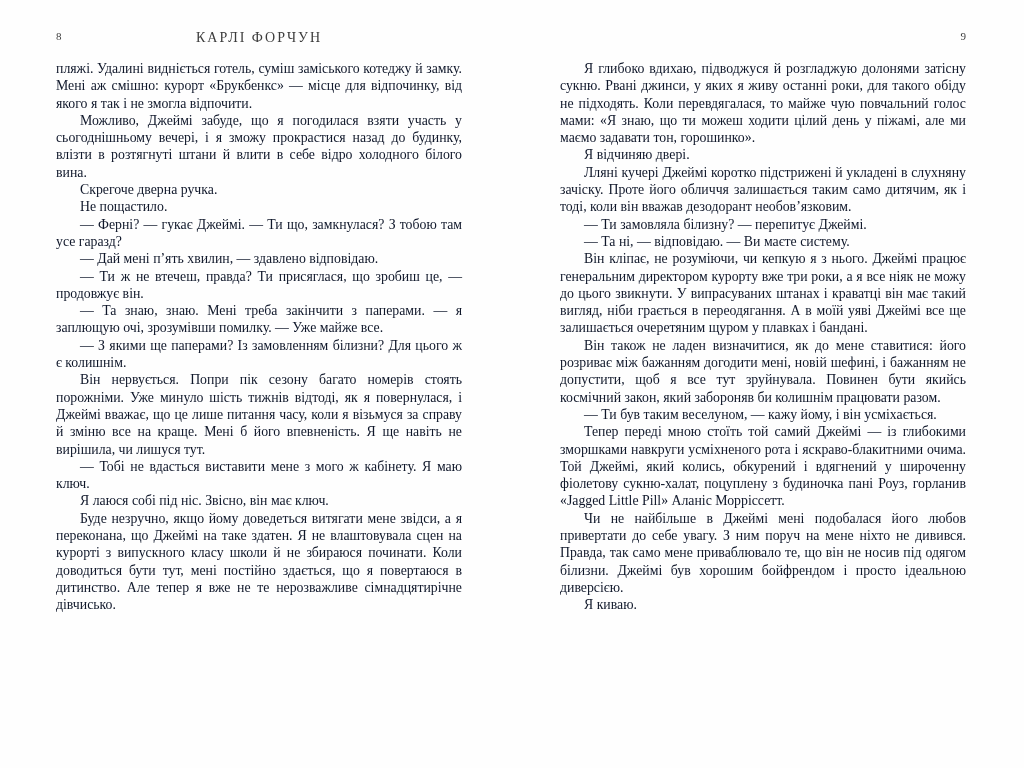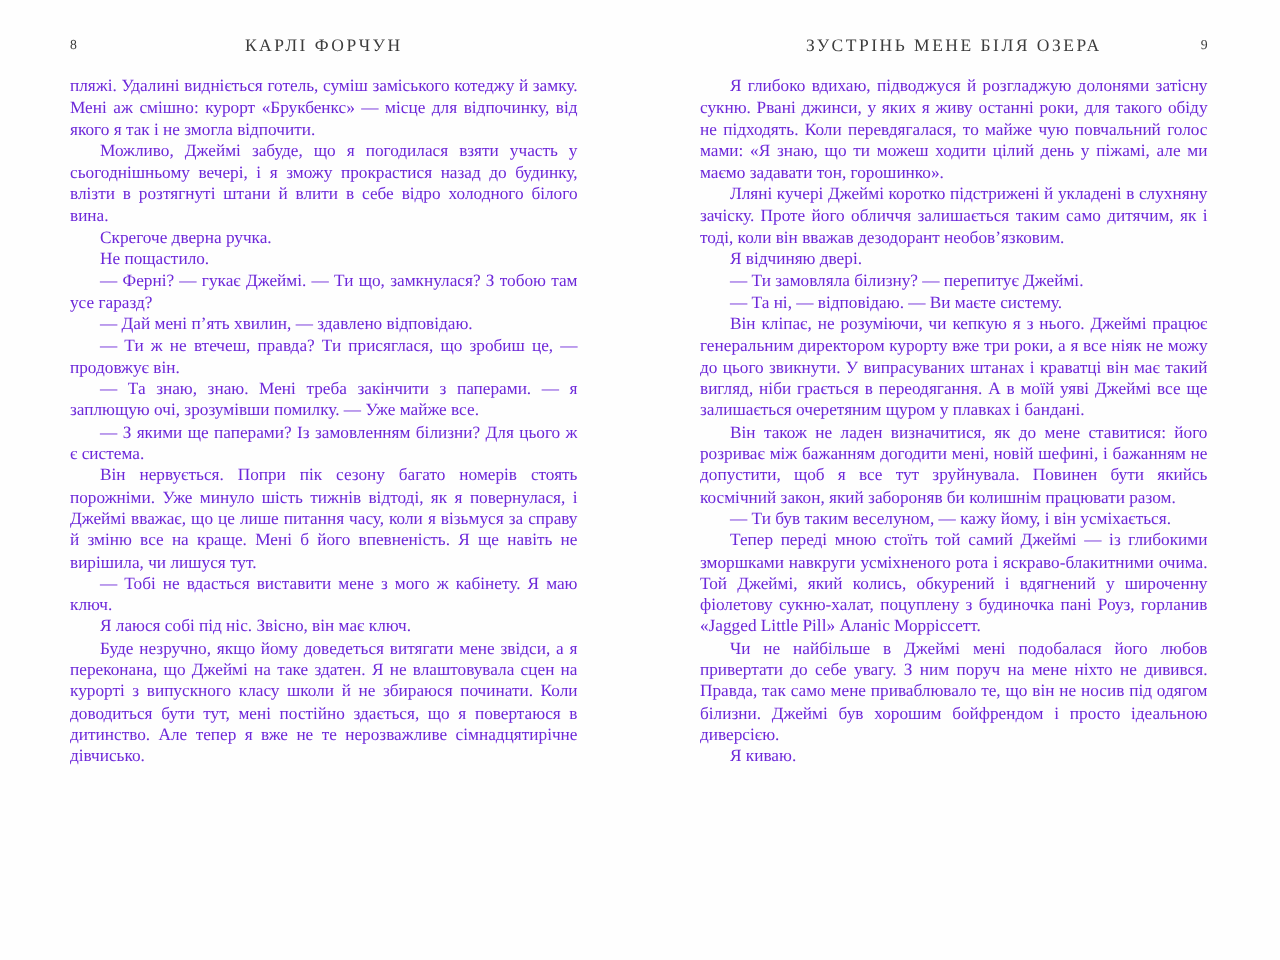--- a/index.html
+++ b/index.html
@@ -48,21 +48,21 @@
     color: #3c3c3c;
   }
   .page.left  .page-num { left: 0; }
   .page.right .page-num { right: 0; }
 
   .page-body {
     margin-top: 10px;
     font-size: 13.8px;
     line-height: 17.3px;
     text-align: justify;
-    color: #6d28d9;
+    color: #0f172a;
   }
   .para {
     margin: 0;
     padding: 0;
     text-indent: 24px;
   }
   .para.no-indent { text-indent: 0; }
 </style>
 </head>
 <body>
@@ -77,38 +77,37 @@
     <div class="page-body">
 
     <p class="para no-indent">пляжі. Удалині видніється готель, суміш заміського котеджу й замку. Мені аж смішно: курорт «Брукбенкс» — місце для відпочинку, від якого я так і не змогла відпочити.</p>
         <p class="para">Можливо, Джеймі забуде, що я погодилася взяти участь у сьогоднішньому вечері, і я зможу прокрастися назад до будинку, влізти в розтягнуті штани й влити в себе відро холодного білого вина.</p>
         <p class="para">Скрегоче дверна ручка.</p>
         <p class="para">Не пощастило.</p>
         <p class="para">— Ферні? — гукає Джеймі. — Ти що, замкнулася? З тобою там усе гаразд?</p>
         <p class="para">— Дай мені п’ять хвилин, — здавлено відповідаю.</p>
         <p class="para">— Ти ж не втечеш, правда? Ти присяглася, що зробиш це, — продовжує він.</p>
         <p class="para">— Та знаю, знаю. Мені треба закінчити з паперами. — я заплющую очі, зрозумівши помилку. — Уже майже все.</p>
-        <p class="para">— З якими ще паперами? Із замовленням білизни? Для цього ж є система.</p>
+        <p class="para">— З якими ще паперами? Із замовленням білизни? Для цього ж є колишнім.</p>
         <p class="para">Він нервується. Попри пік сезону багато номерів стоять порожніми. Уже минуло шість тижнів відтоді, як я повернулася, і Джеймі вважає, що це лише питання часу, коли я візьмуся за справу й зміню все на краще. Мені б його впевненість. Я ще навіть не вирішила, чи лишуся тут.</p>
         <p class="para">— Тобі не вдасться виставити мене з мого ж кабінету. Я маю ключ.</p>
         <p class="para">Я лаюся собі під ніс. Звісно, він має ключ.</p>
         <p class="para">Буде незручно, якщо йому доведеться витягати мене звідси, а я переконана, що Джеймі на таке здатен. Я не влаштовувала сцен на курорті з випускного класу школи й не збираюся починати. Коли доводиться бути тут, мені постійно здається, що я повертаюся в дитинство. Але тепер я вже не те нерозважливе сімнадцятирічне дівчисько.</p>
       </div>
   </div>
 
   <div class="page right">
     <div class="page-header">
-      <span class="running-title">ЗУСТРІНЬ МЕНЕ БІЛЯ ОЗЕРА</span>
       <span class="page-num">9</span>
     </div>
     <div class="page-body">
 
     <p class="para">Я глибоко вдихаю, підводжуся й розгладжую долонями затісну сукню. Рвані джинси, у яких я живу останні роки, для такого обіду не підходять. Коли перевдягалася, то майже чую повчальний голос мами: «Я знаю, що ти можеш ходити цілий день у піжамі, але ми маємо задавати тон, горошинко».</p>
+        <p class="para">Я відчиняю двері.</p>
         <p class="para">Лляні кучері Джеймі коротко підстрижені й укладені в слухняну зачіску. Проте його обличчя залишається таким само дитячим, як і тоді, коли він вважав дезодорант необов’язковим.</p>
-        <p class="para">Я відчиняю двері.</p>
         <p class="para">— Ти замовляла білизну? — перепитує Джеймі.</p>
         <p class="para">— Та ні, — відповідаю. — Ви маєте систему.</p>
         <p class="para">Він кліпає, не розуміючи, чи кепкую я з нього. Джеймі працює генеральним директором курорту вже три роки, а я все ніяк не можу до цього звикнути. У випрасуваних штанах і краватці він має такий вигляд, ніби грається в переодягання. А в моїй уяві Джеймі все ще залишається очеретяним щуром у плавках і бандані.</p>
         <p class="para">Він також не ладен визначитися, як до мене ставитися: його розриває між бажанням догодити мені, новій шефині, і бажанням не допустити, щоб я все тут зруйнувала. Повинен бути якийсь космічний закон, який забороняв би колишнім працювати разом.</p>
         <p class="para">— Ти був таким веселуном, — кажу йому, і він усміхається.</p>
         <p class="para">Тепер переді мною стоїть той самий Джеймі — із глибокими зморшками навкруги усміхненого рота і яскраво-блакитними очима. Той Джеймі, який колись, обкурений і вдягнений у широченну фіолетову сукню-халат, поцуплену з будиночка пані Роуз, горланив «Jagged Little Pill» Аланіс Морріссетт.</p>
         <p class="para">Чи не найбільше в Джеймі мені подобалася його любов привертати до себе увагу. З ним поруч на мене ніхто не дивився. Правда, так само мене приваблювало те, що він не носив під одягом білизни. Джеймі був хорошим бойфрендом і просто ідеальною диверсією.</p>
         <p class="para">Я киваю.</p>
       </div>
   </div>

